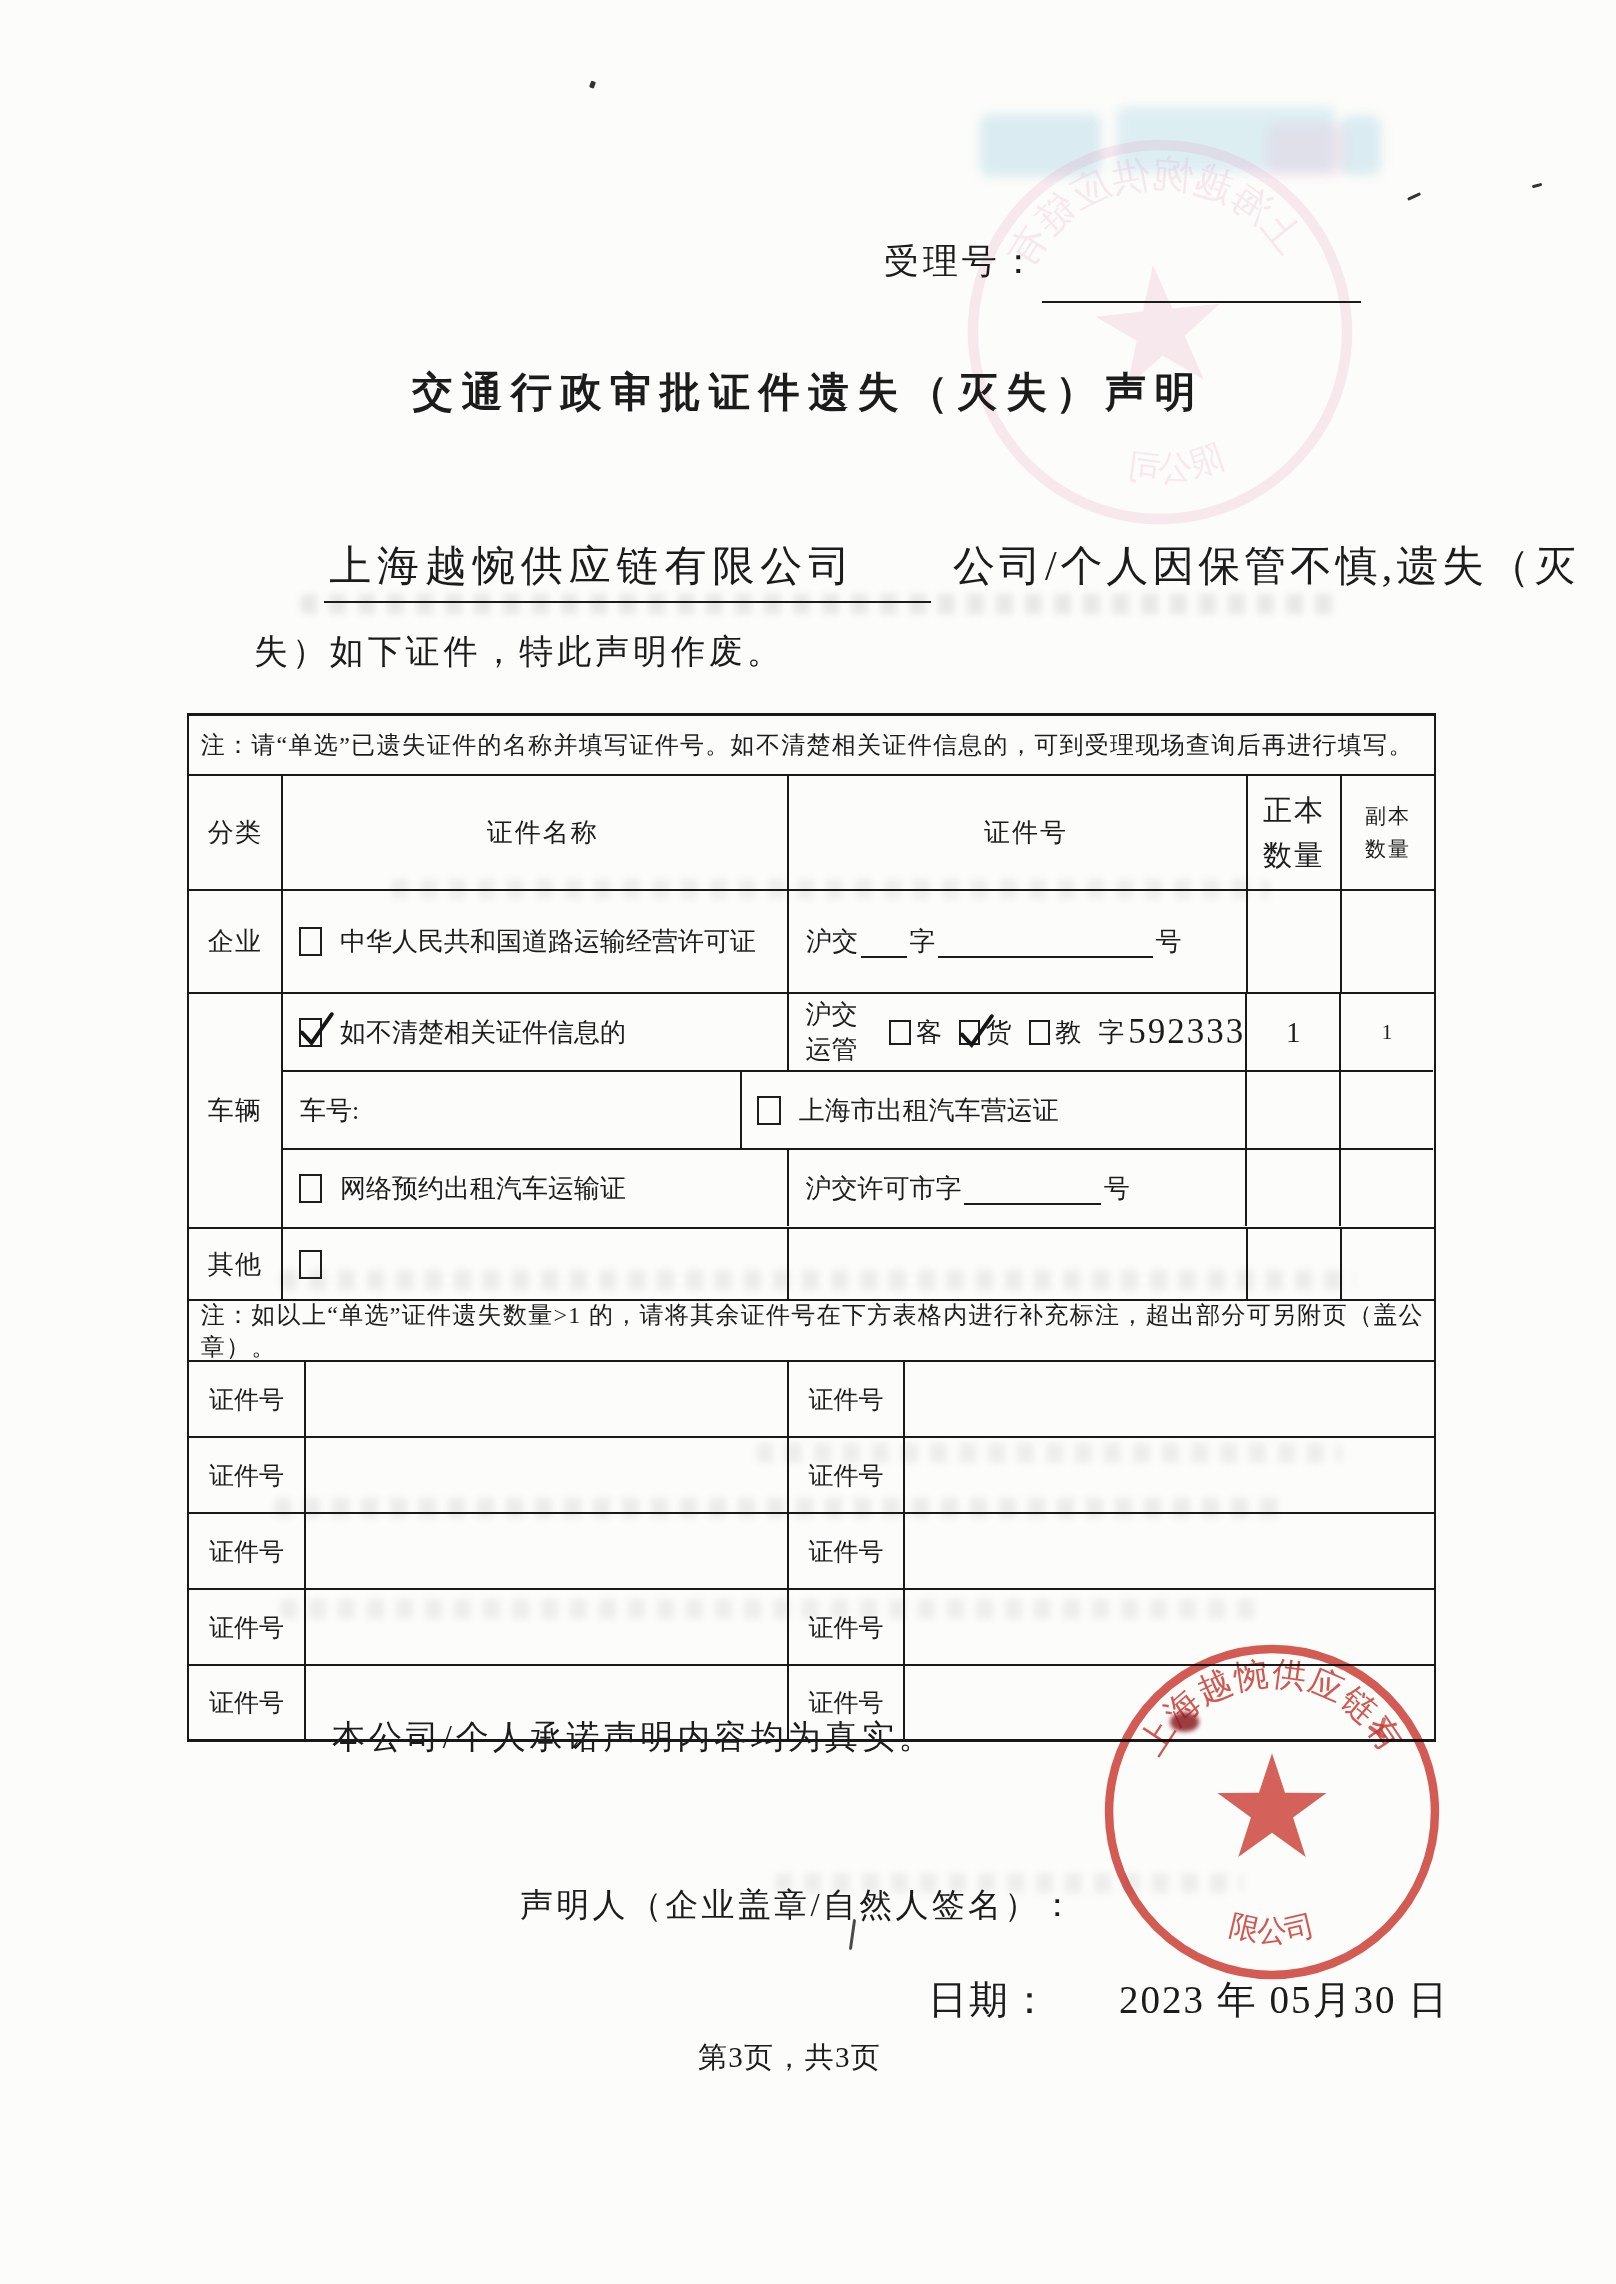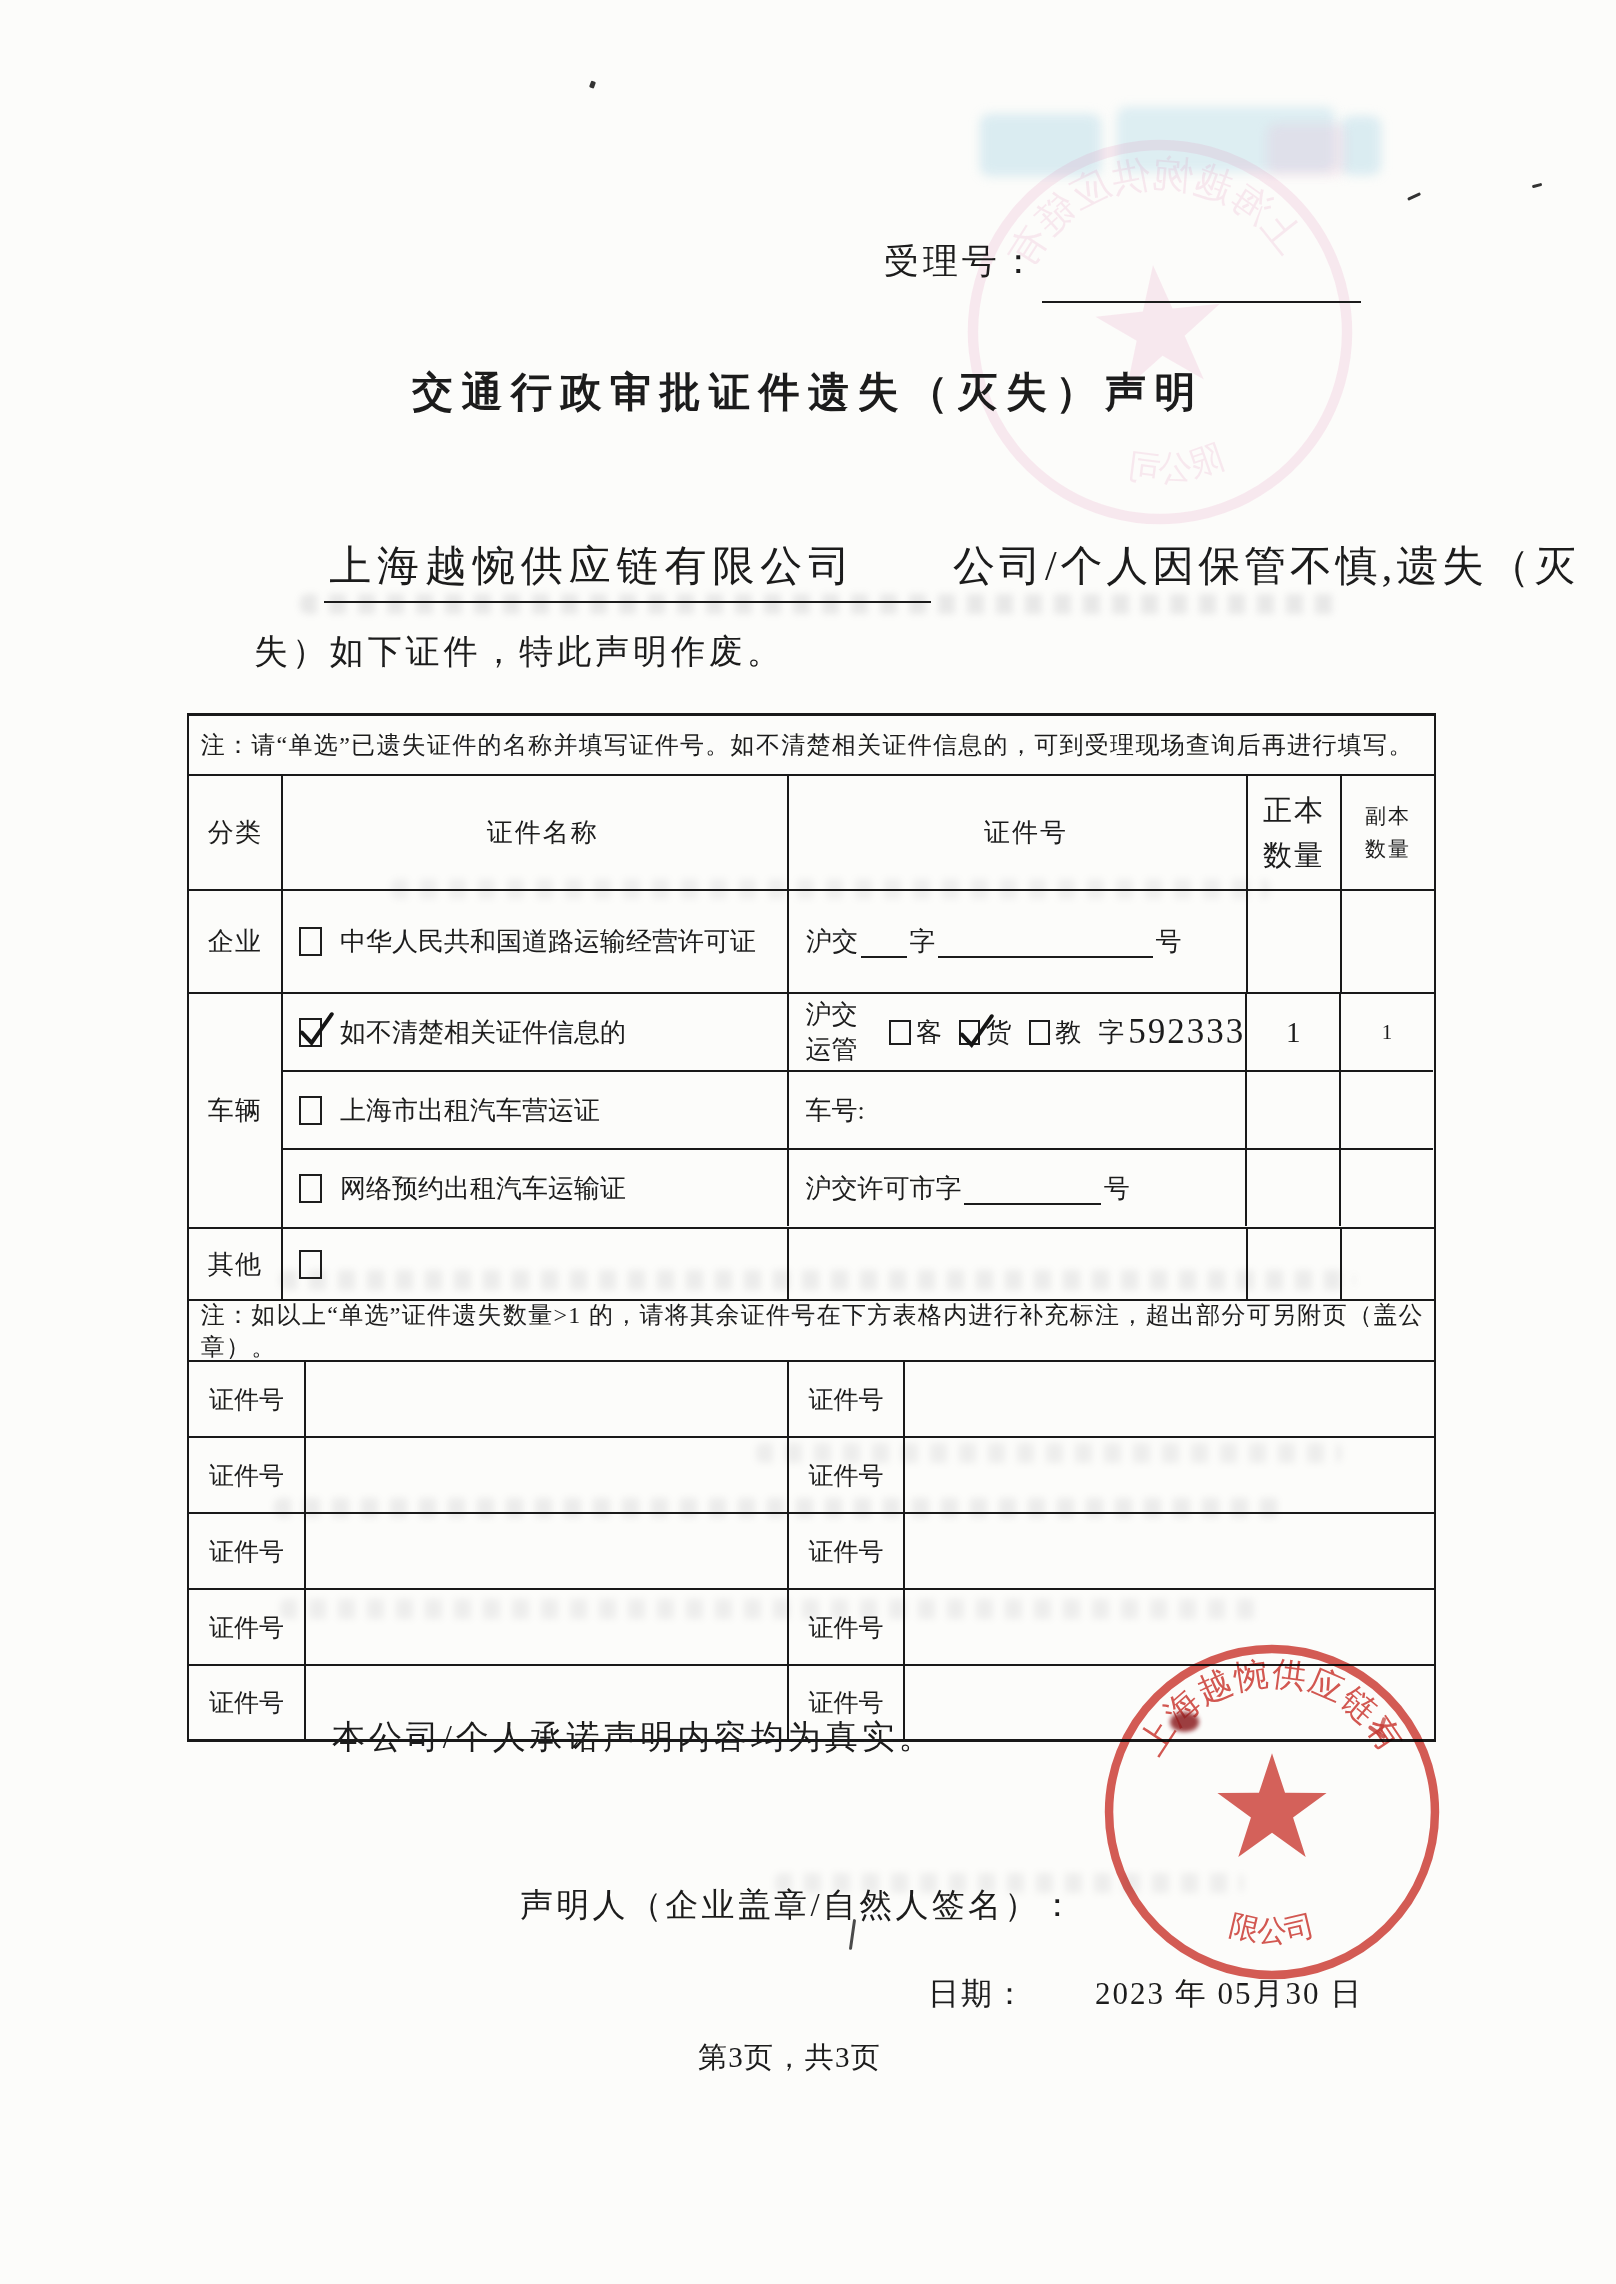--- a/index.html
+++ b/index.html
@@ -57,21 +57,21 @@
   .checkbox.sm{width:21.5px;height:25px;margin-right:5.2px;}
   .tick{display:none;position:absolute;left:-6.5px;top:-10.4px;width:43px;height:43px;}
   .tick path{stroke:#151515;stroke-width:6;fill:none;stroke-linecap:round;}
   .checkbox.checked .tick{display:block;}
   .blank{display:inline-block;height:31px;border-bottom:2px solid #1c1c1c;vertical-align:-6.5px;margin:0 2.6px;}
   .num{font-size:35px;letter-spacing:2px;margin-left:3.9px;}
   .opt{margin-right:17px;white-space:nowrap;display:inline-flex;align-items:center;}
   
   .promise{position:absolute;left:332px;top:1715px;font-size:33px;letter-spacing:3.9px;}
   .declarant{position:absolute;left:520px;top:1883px;font-size:33px;letter-spacing:3.3px;}
-  .dateline{position:absolute;left:928px;top:1973px;font-size:31px;letter-spacing:2px;text-align:center;}
+  .dateline{position:absolute;left:928px;top:1973px;font-size:39px;letter-spacing:2px;text-align:center;}
   .date-value{margin-left:68px;}
   .pageinfo{position:absolute;left:698px;top:2038px;font-size:29px;letter-spacing:1.3px;}
 </style>
 </head>
 <body>
 
 <div id="page">
 
   <div class="blob" style="left:980px;top:114px;width:121px;height:62px;background:rgba(140,200,222,.30);"></div>
   <div class="blob" style="left:1117px;top:107px;width:218px;height:65px;background:rgba(140,200,222,.28);"></div>
@@ -175,26 +175,26 @@
                 <span>教</span>
               </span>
             <span>字</span>
             <span class="num">592333</span>
           </div>
           <div class="cell c-q1">1</div>
           <div class="cell c-q2">1</div>
         </div>
 
         <div class="g-row" style="height:78px;">
+          <div class="cell c-no">
+            <span>车号:</span>
+          </div>
           <div class="cell c-name">
             <span class="checkbox"></span>
             <span>上海市出租汽车营运证</span>
-          </div>
-          <div class="cell c-no">
-            <span>车号:</span>
           </div>
           <div class="cell c-q1"></div>
           <div class="cell c-q2"></div>
         </div>
 
         <div class="g-row last" style="height:76px;">
           <div class="cell c-name">
             <span class="checkbox"></span>
             <span>网络预约出租汽车运输证</span>
           </div>

